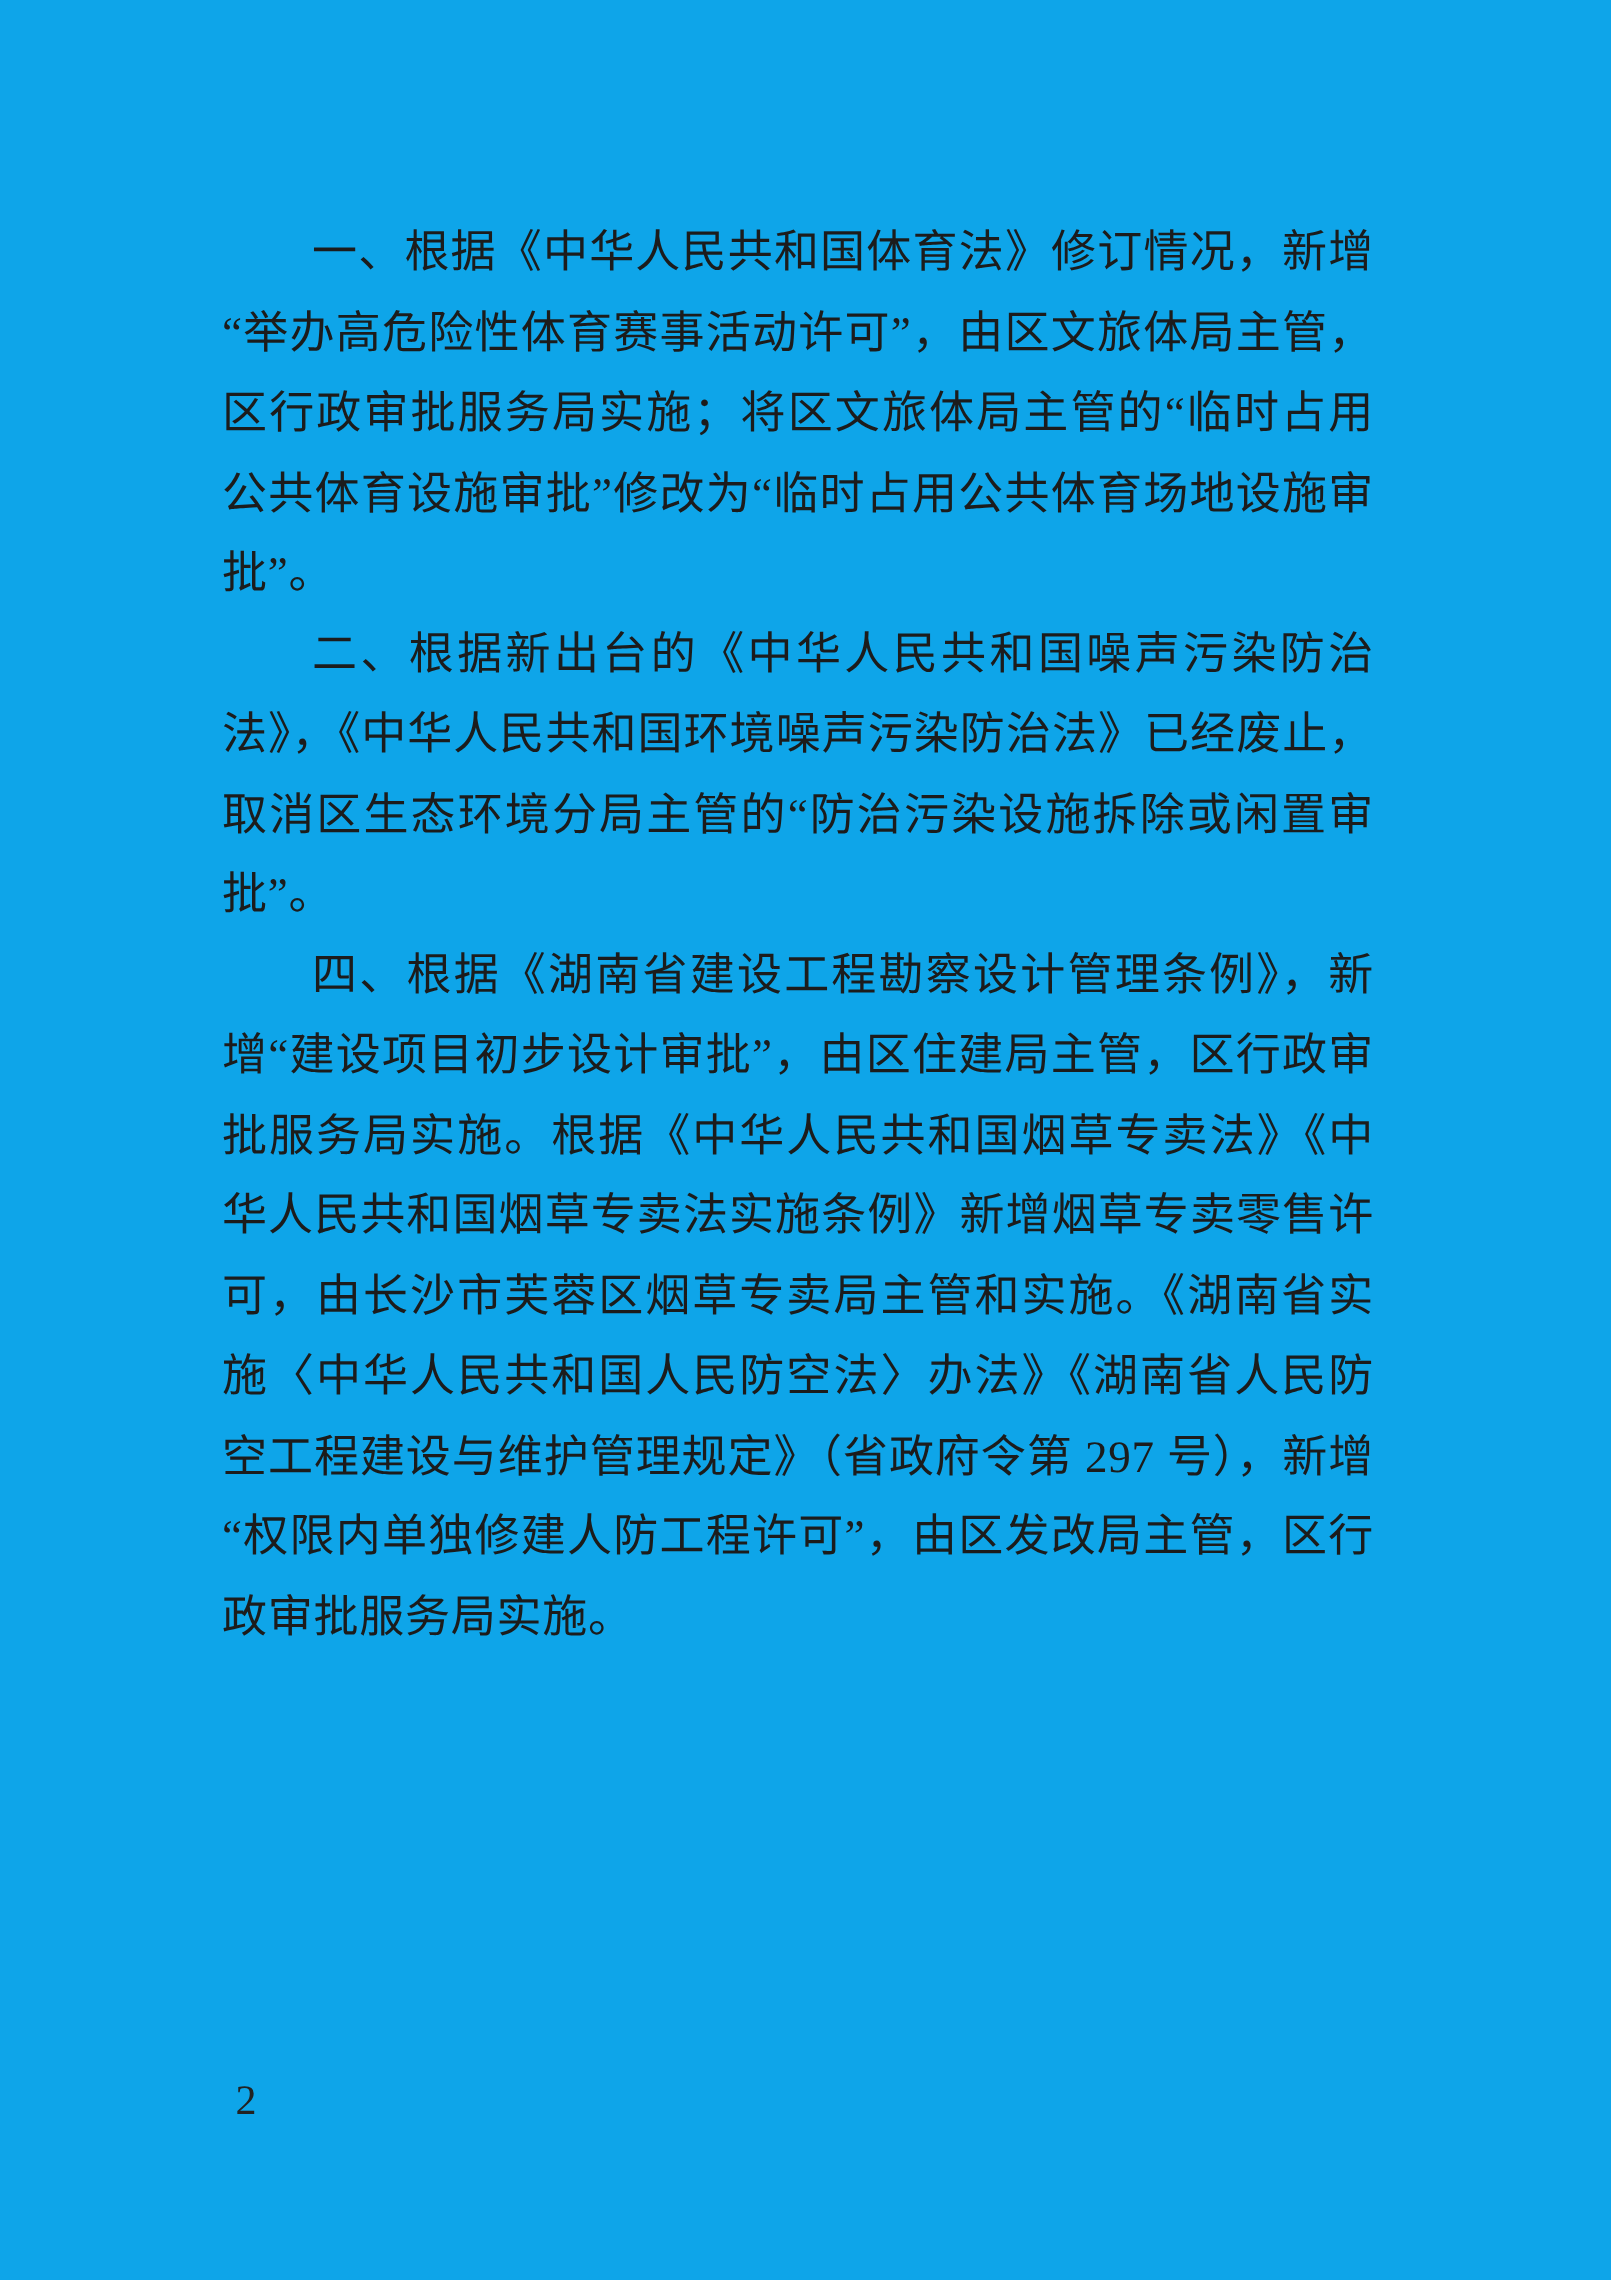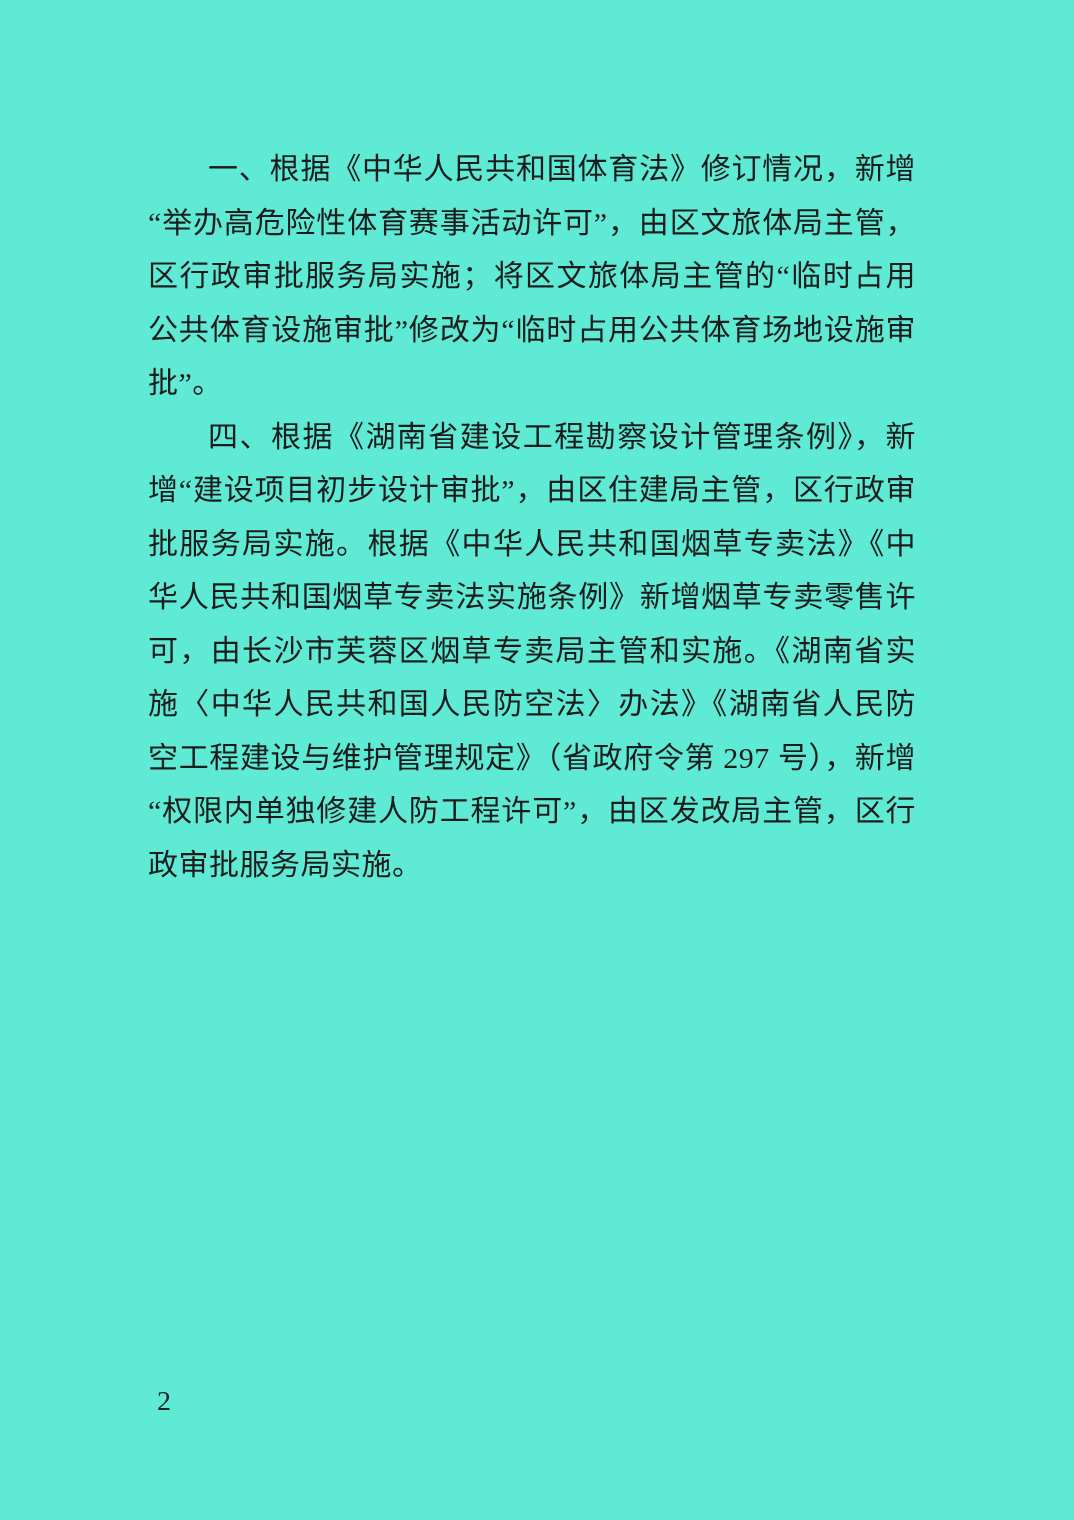--- a/index.html
+++ b/index.html
@@ -13,21 +13,21 @@
     position: relative;
     overflow: hidden;
     font-family: "Liberation Serif", "DejaVu Serif", serif;
   }
   .page {
     position: absolute;
     left: 0;
     top: 0;
     width: 1074px;
     height: 1520px;
-    background: #5eead4;
+    background: #0ea5e9;
   }
   .text-block {
     position: absolute;
     left: 148px;
     top: 142px;
     width: 768px;
     color: #1c1c1c;
   }
   .para {
     margin: 0;
@@ -49,18 +49,19 @@
     font-family: "Liberation Serif", "DejaVu Serif", serif;
   }
 </style>
 </head>
 <body>
 
 <div class="page">
 
   <div class="text-block">
     <p class="para">一、根据《中华人民共和国体育法》修订情况，新增“举办高危险性体育赛事活动许可”，由区文旅体局主管，区行政审批服务局实施；将区文旅体局主管的“临时占用公共体育设施审批”修改为“临时占用公共体育场地设施审批”。</p>
+    <p class="para">二、根据新出台的《中华人民共和国噪声污染防治法》，《中华人民共和国环境噪声污染防治法》已经废止，取消区生态环境分局主管的“防治污染设施拆除或闲置审批”。</p>
     <p class="para">四、根据《湖南省建设工程勘察设计管理条例》，新增“建设项目初步设计审批”，由区住建局主管，区行政审批服务局实施。根据《中华人民共和国烟草专卖法》《中华人民共和国烟草专卖法实施条例》新增烟草专卖零售许可，由长沙市芙蓉区烟草专卖局主管和实施。《湖南省实施〈中华人民共和国人民防空法〉办法》《湖南省人民防空工程建设与维护管理规定》（省政府令第 297 号），新增“权限内单独修建人防工程许可”，由区发改局主管，区行政审批服务局实施。</p>
   </div>
 
   <div class="page-number">2</div>
 
 </div>
 
 </body></html>

